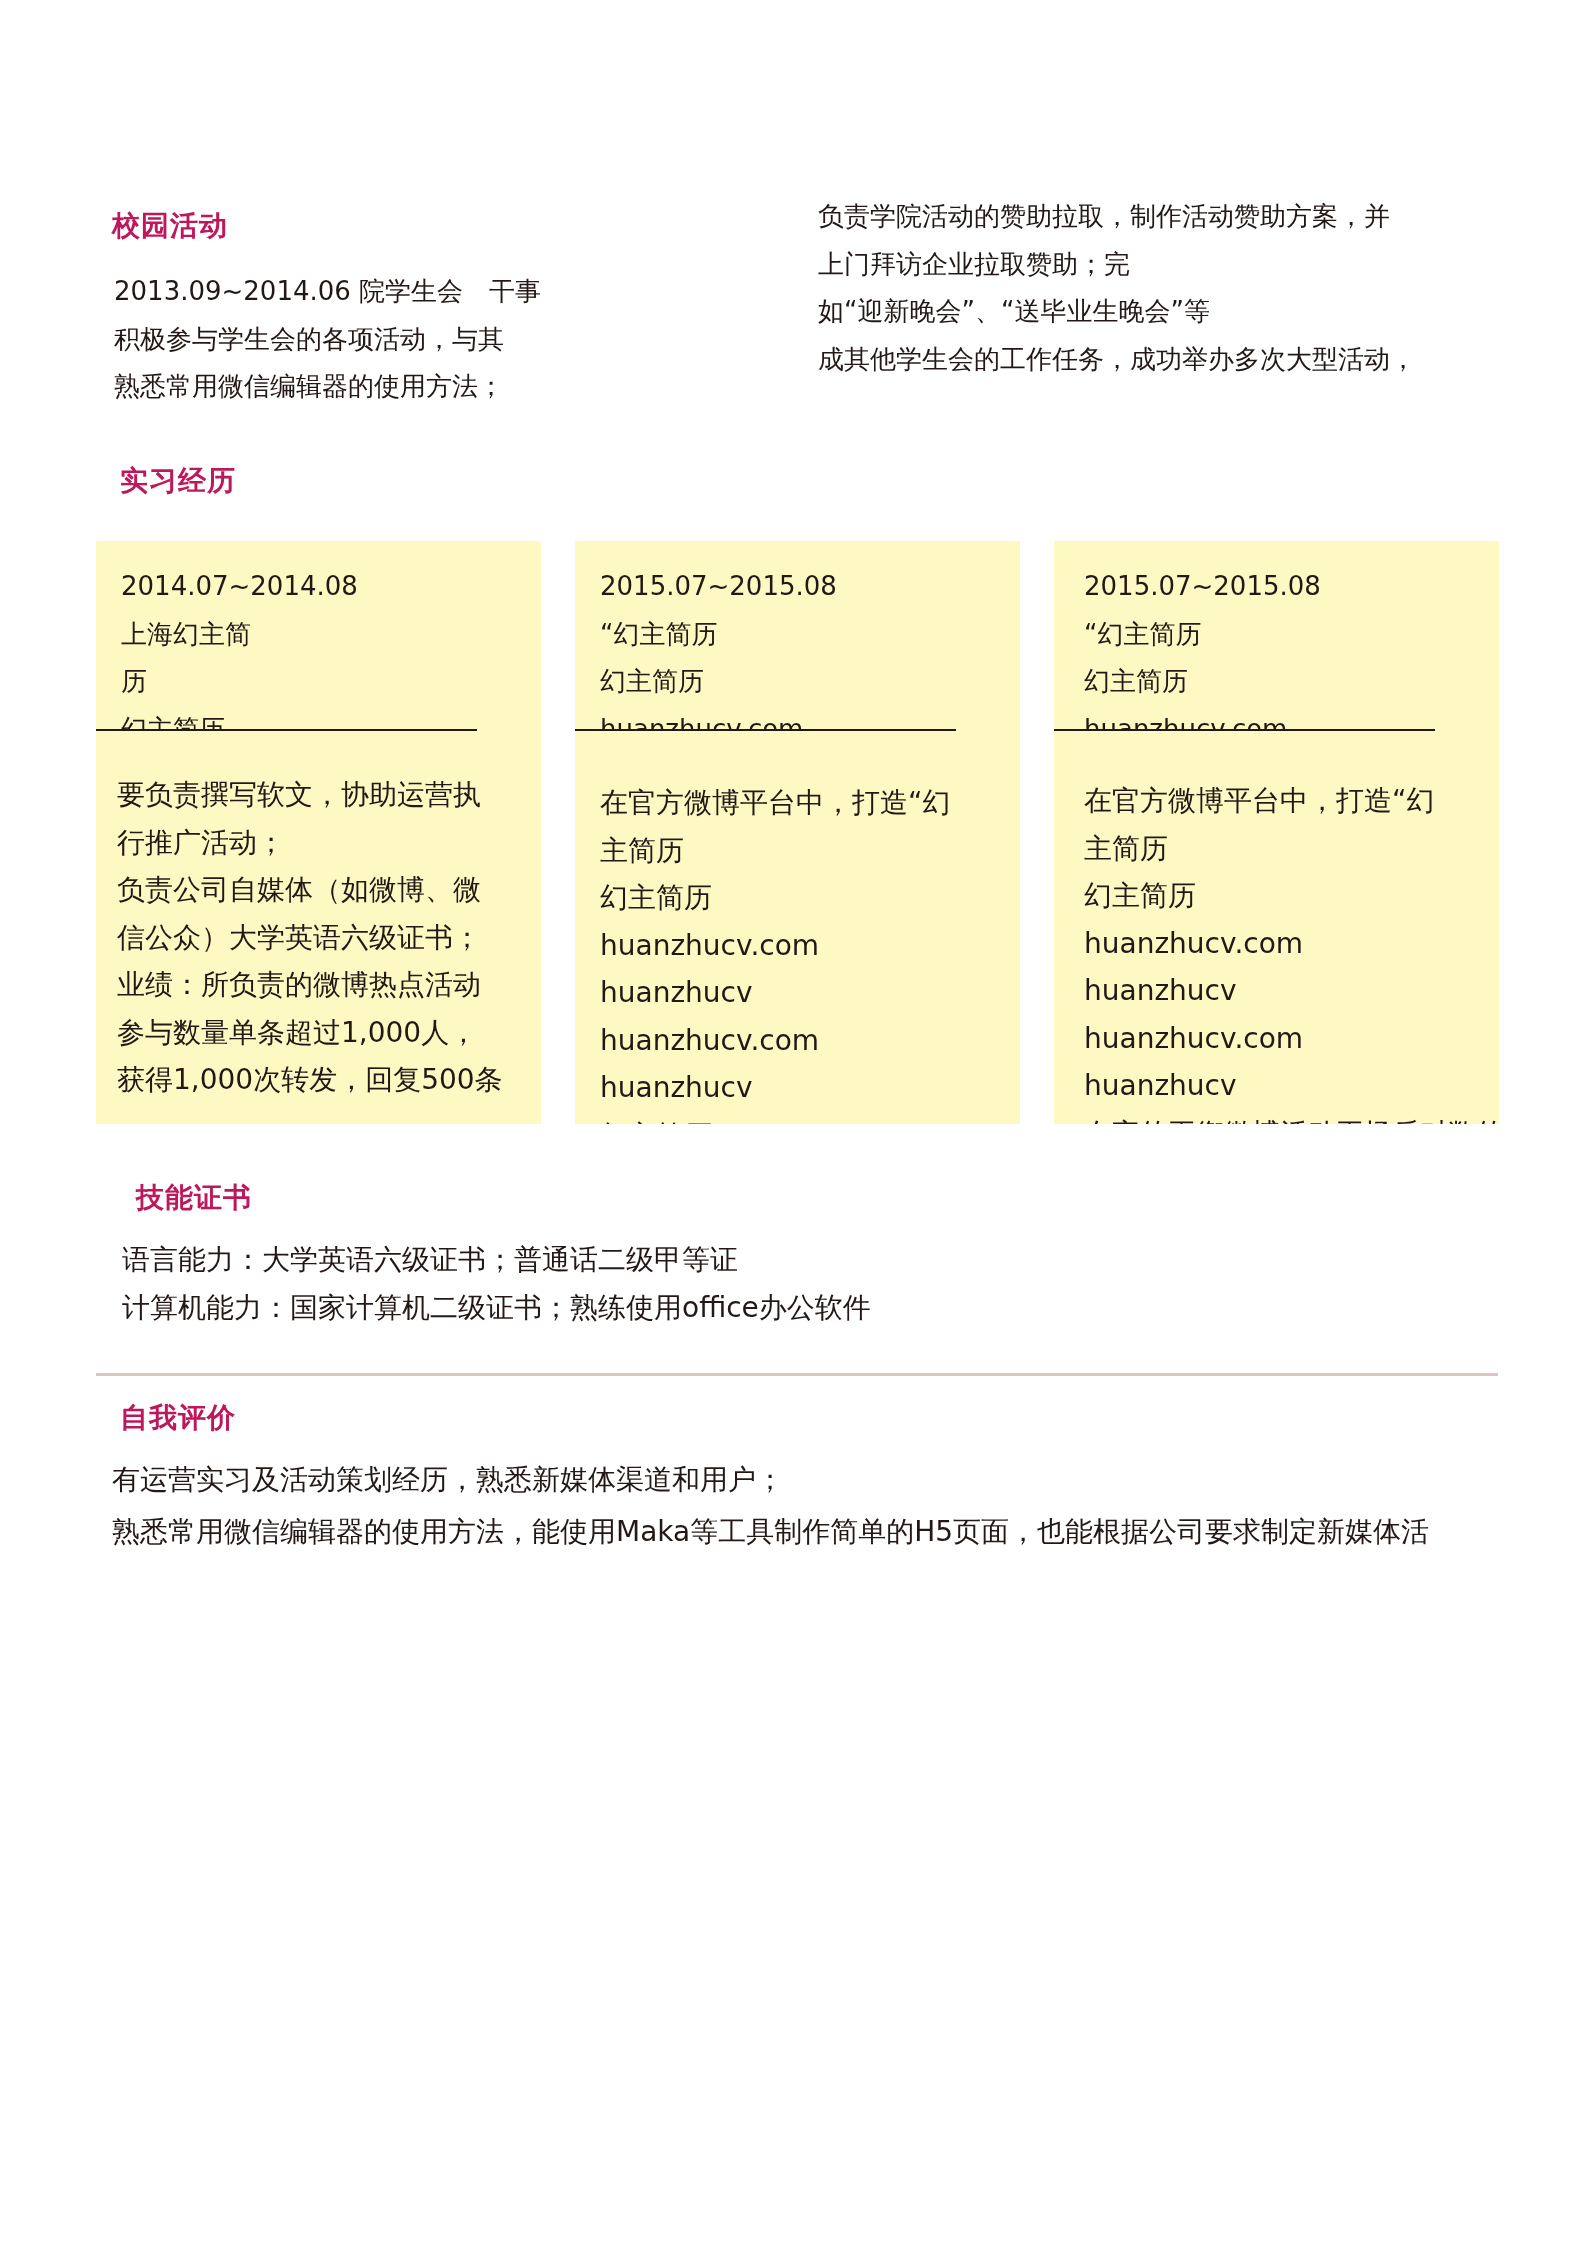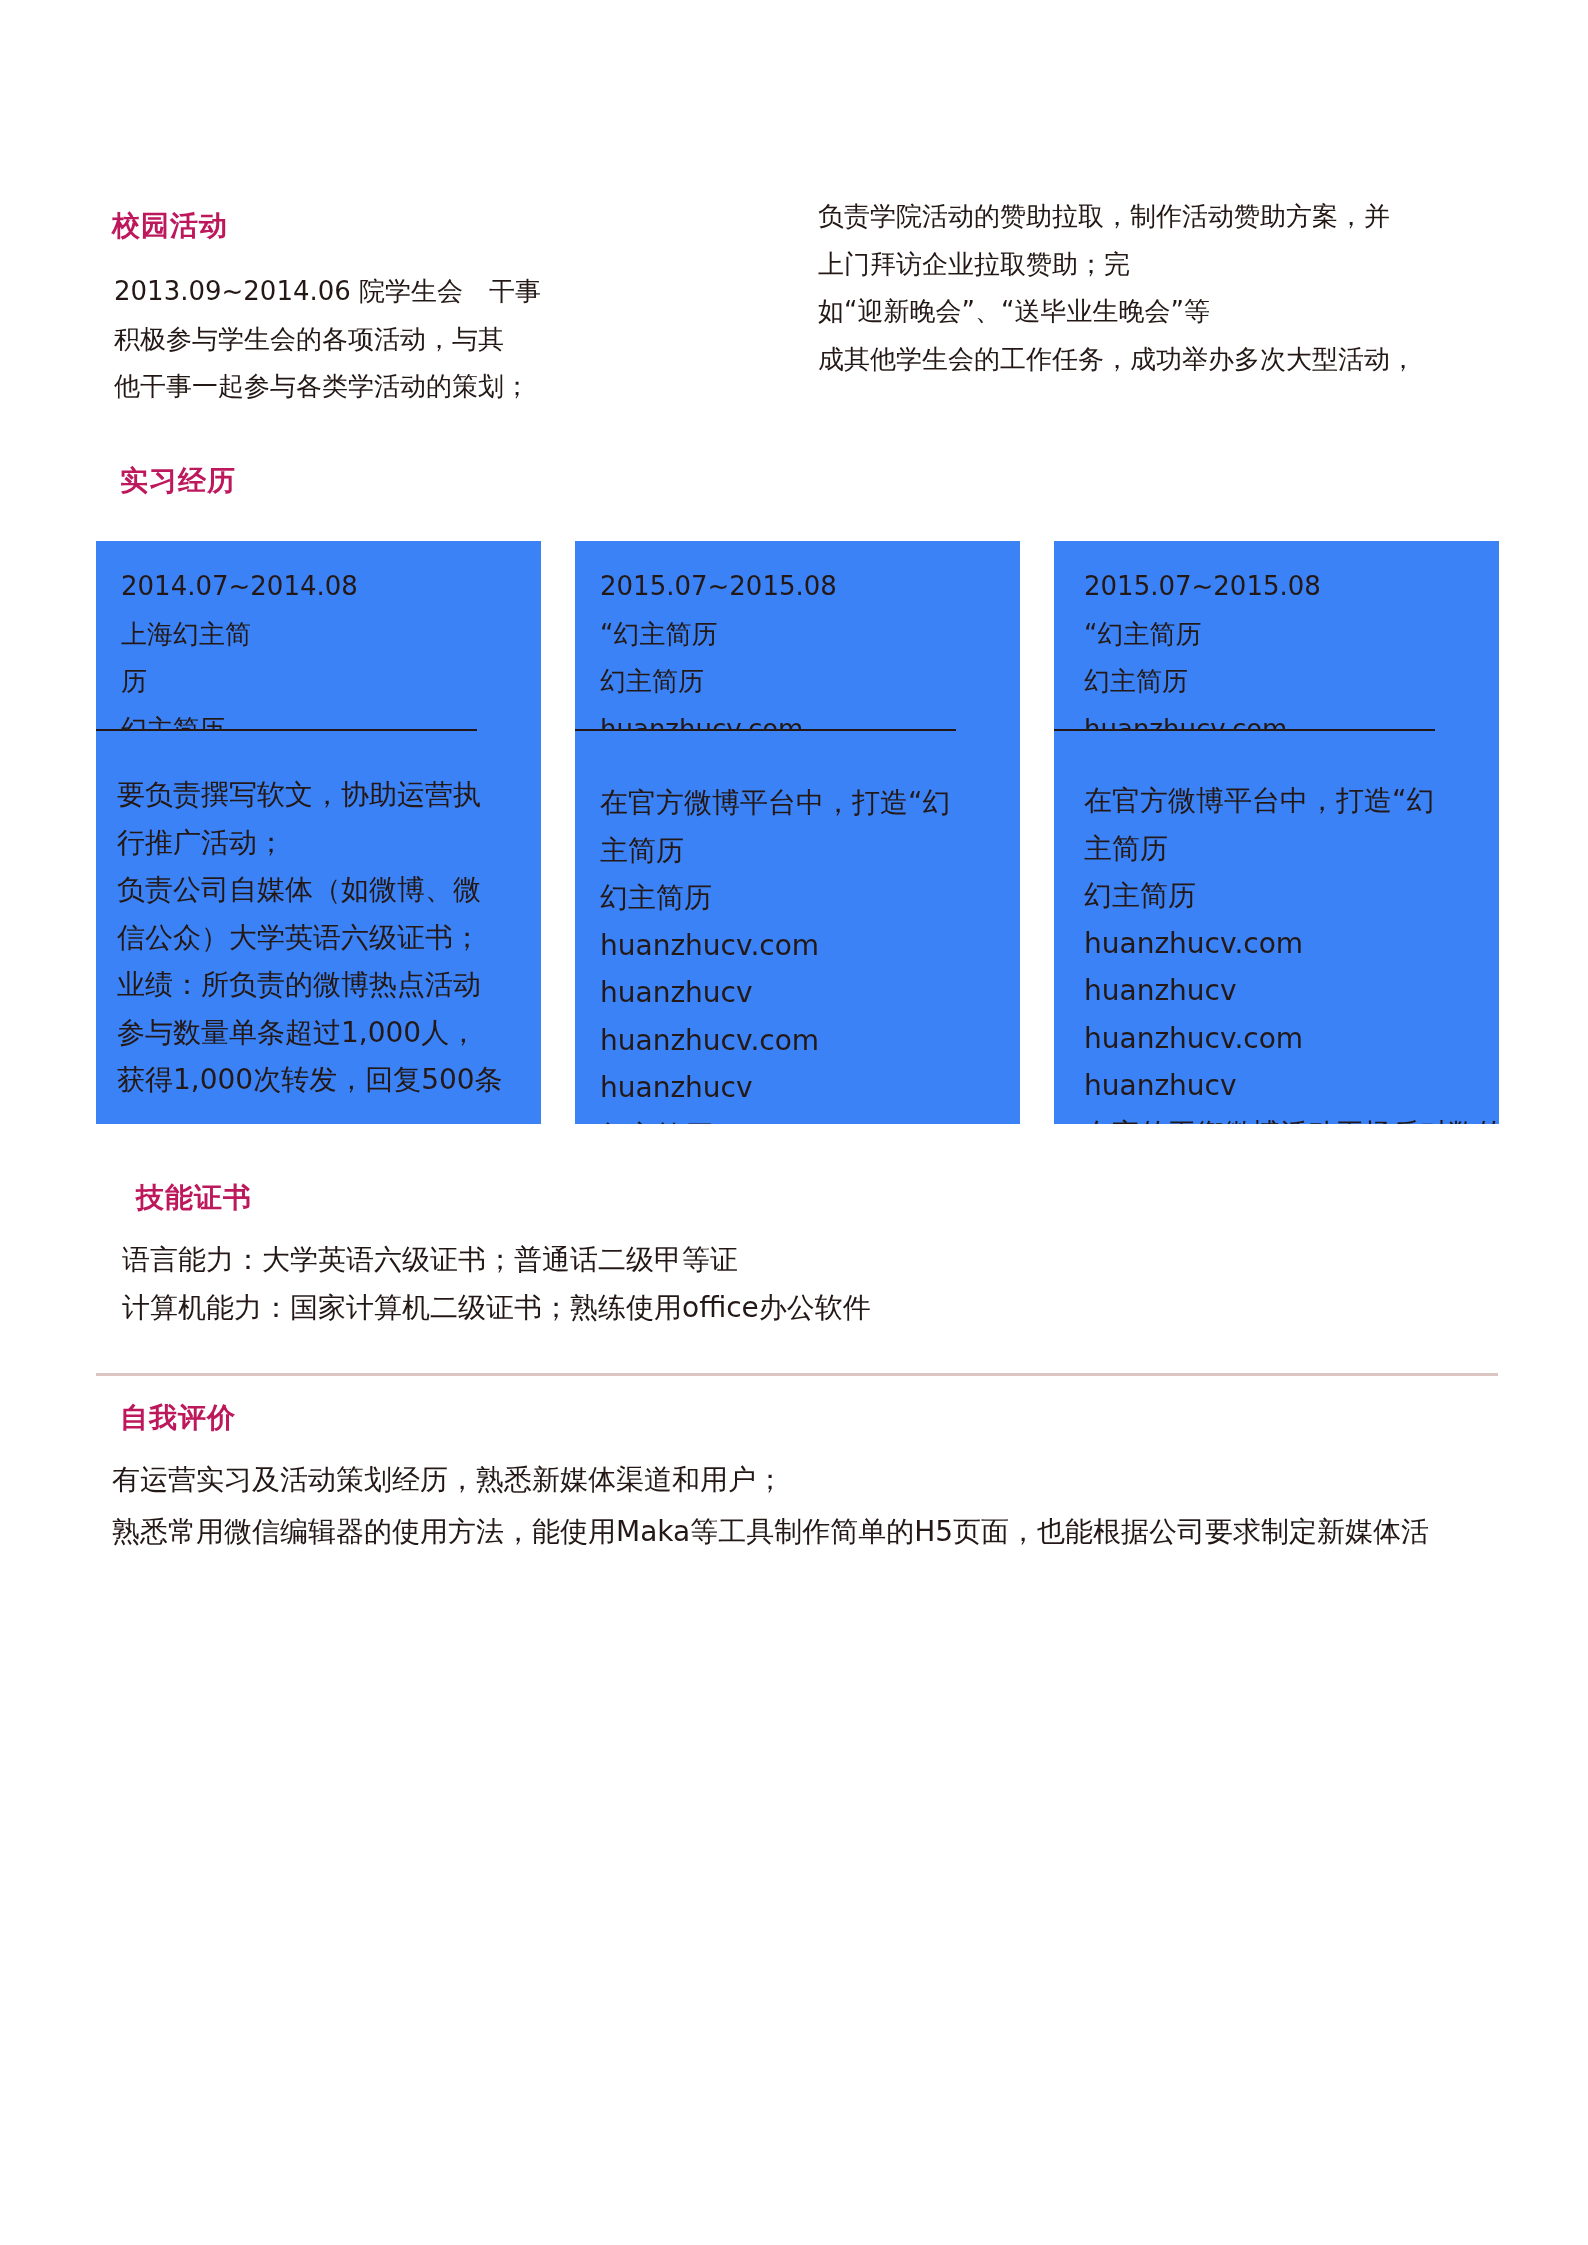--- a/index.html
+++ b/index.html
@@ -14,21 +14,21 @@
     white-space:nowrap; letter-spacing:1px; color:#be185d;
   }
   .campus-left { position:absolute; left:114px; top:268px; width:440px; }
   .campus-left .ln, .campus-right .ln {
     font-size:26px; line-height:47.5px; height:47.5px; white-space:nowrap;
   }
   .campus-right { position:absolute; left:818px; top:193px; width:700px; }
 
   .card {
     position:absolute; top:541px; width:445px; height:583px;
-    background:#3b82f6; overflow:hidden;
+    background:#fef9c3; overflow:hidden;
   }
   .card .head {
     position:absolute; top:22px; left:0; right:0; height:167px; overflow:hidden;
   }
   .card .head .ln {
     font-size:26px; line-height:47.5px; height:47.5px; white-space:nowrap;
   }
   .card .rule {
     position:absolute; top:188px; left:0; width:381px; height:2px; background:#231815;
   }
@@ -45,21 +45,21 @@
   .eval .ln { font-size:28px; line-height:52px; height:52px; white-space:nowrap; }
 </style>
 </head>
 <body>
 
 <div class="section-title" style="left:112px; top:200px;">校园活动</div>
 
 <div class="campus-left">
   <div class="ln">2013.09~2014.06  院学生会　干事</div>
   <div class="ln">积极参与学生会的各项活动，与其</div>
-  <div class="ln">他干事一起参与各类学活动的策划；</div>
+  <div class="ln">熟悉常用微信编辑器的使用方法；</div>
 </div>
 
 <div class="campus-right">
   <div class="ln">负责学院活动的赞助拉取，制作活动赞助方案，并</div>
   <div class="ln">上门拜访企业拉取赞助；完</div>
   <div class="ln">如“迎新晚会”、“送毕业生晚会”等</div>
   <div class="ln">成其他学生会的工作任务，成功举办多次大型活动，</div>
 </div>
 
 <div class="section-title" style="left:120px; top:455px;">实习经历</div>

